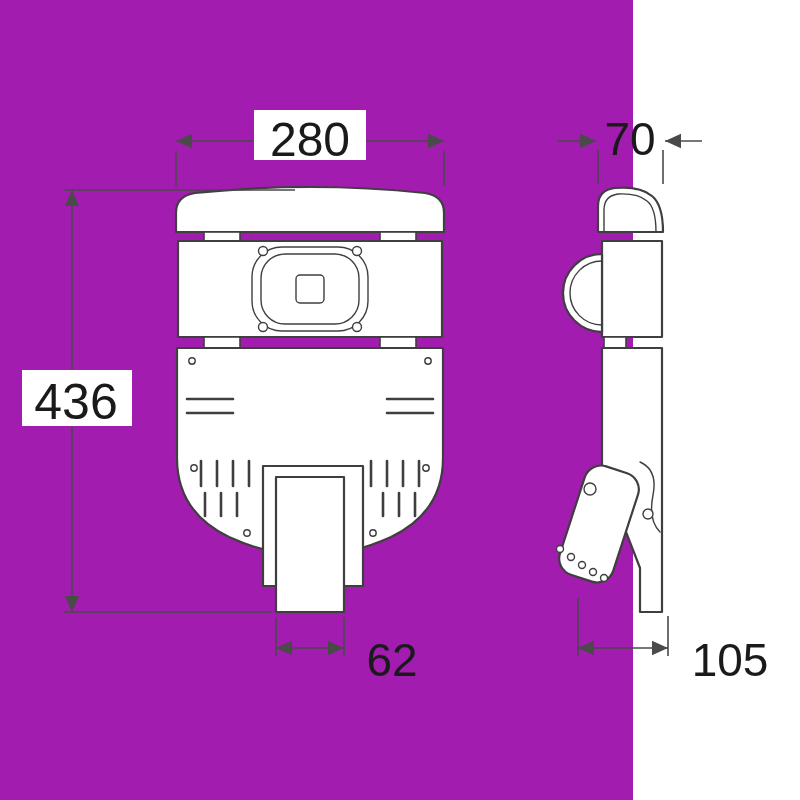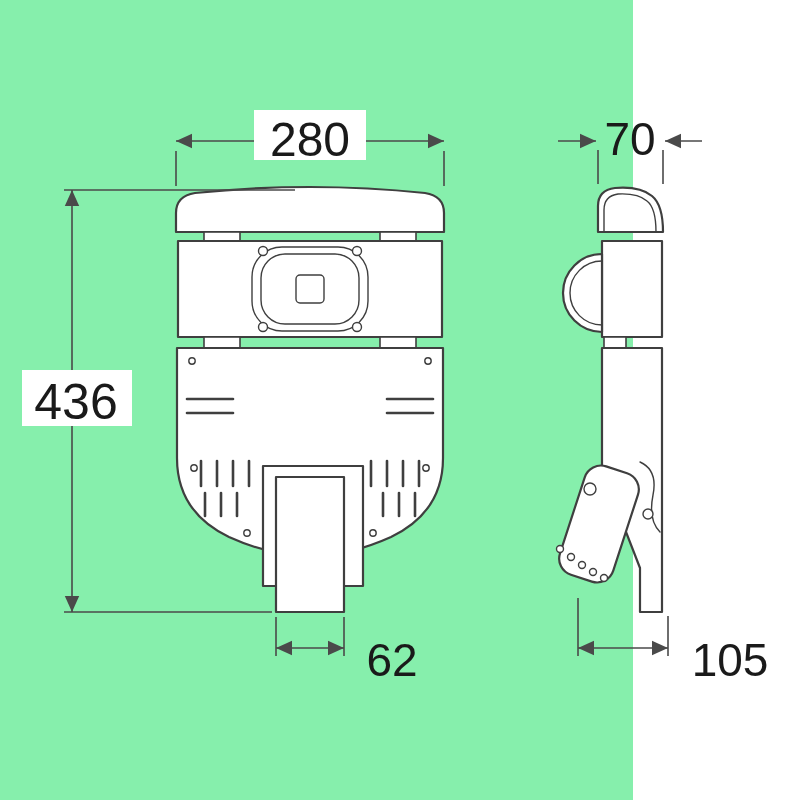--- a/index.html
+++ b/index.html
@@ -3,21 +3,21 @@
 <meta charset="utf-8">
 <style>
   html, body {
     margin: 0;
     padding: 0;
     background: #ffffff;
   }
   .page {
     width: 633px;
     height: 800px;
-    background: #86efac;
+    background: #a21caf;
     position: relative;
     font-family: "Liberation Sans", sans-serif;
   }
   svg {
     display: block;
   }
   .outline {
     fill: #ffffff;
     stroke: #3f3f3f;
     stroke-width: 2.2;

